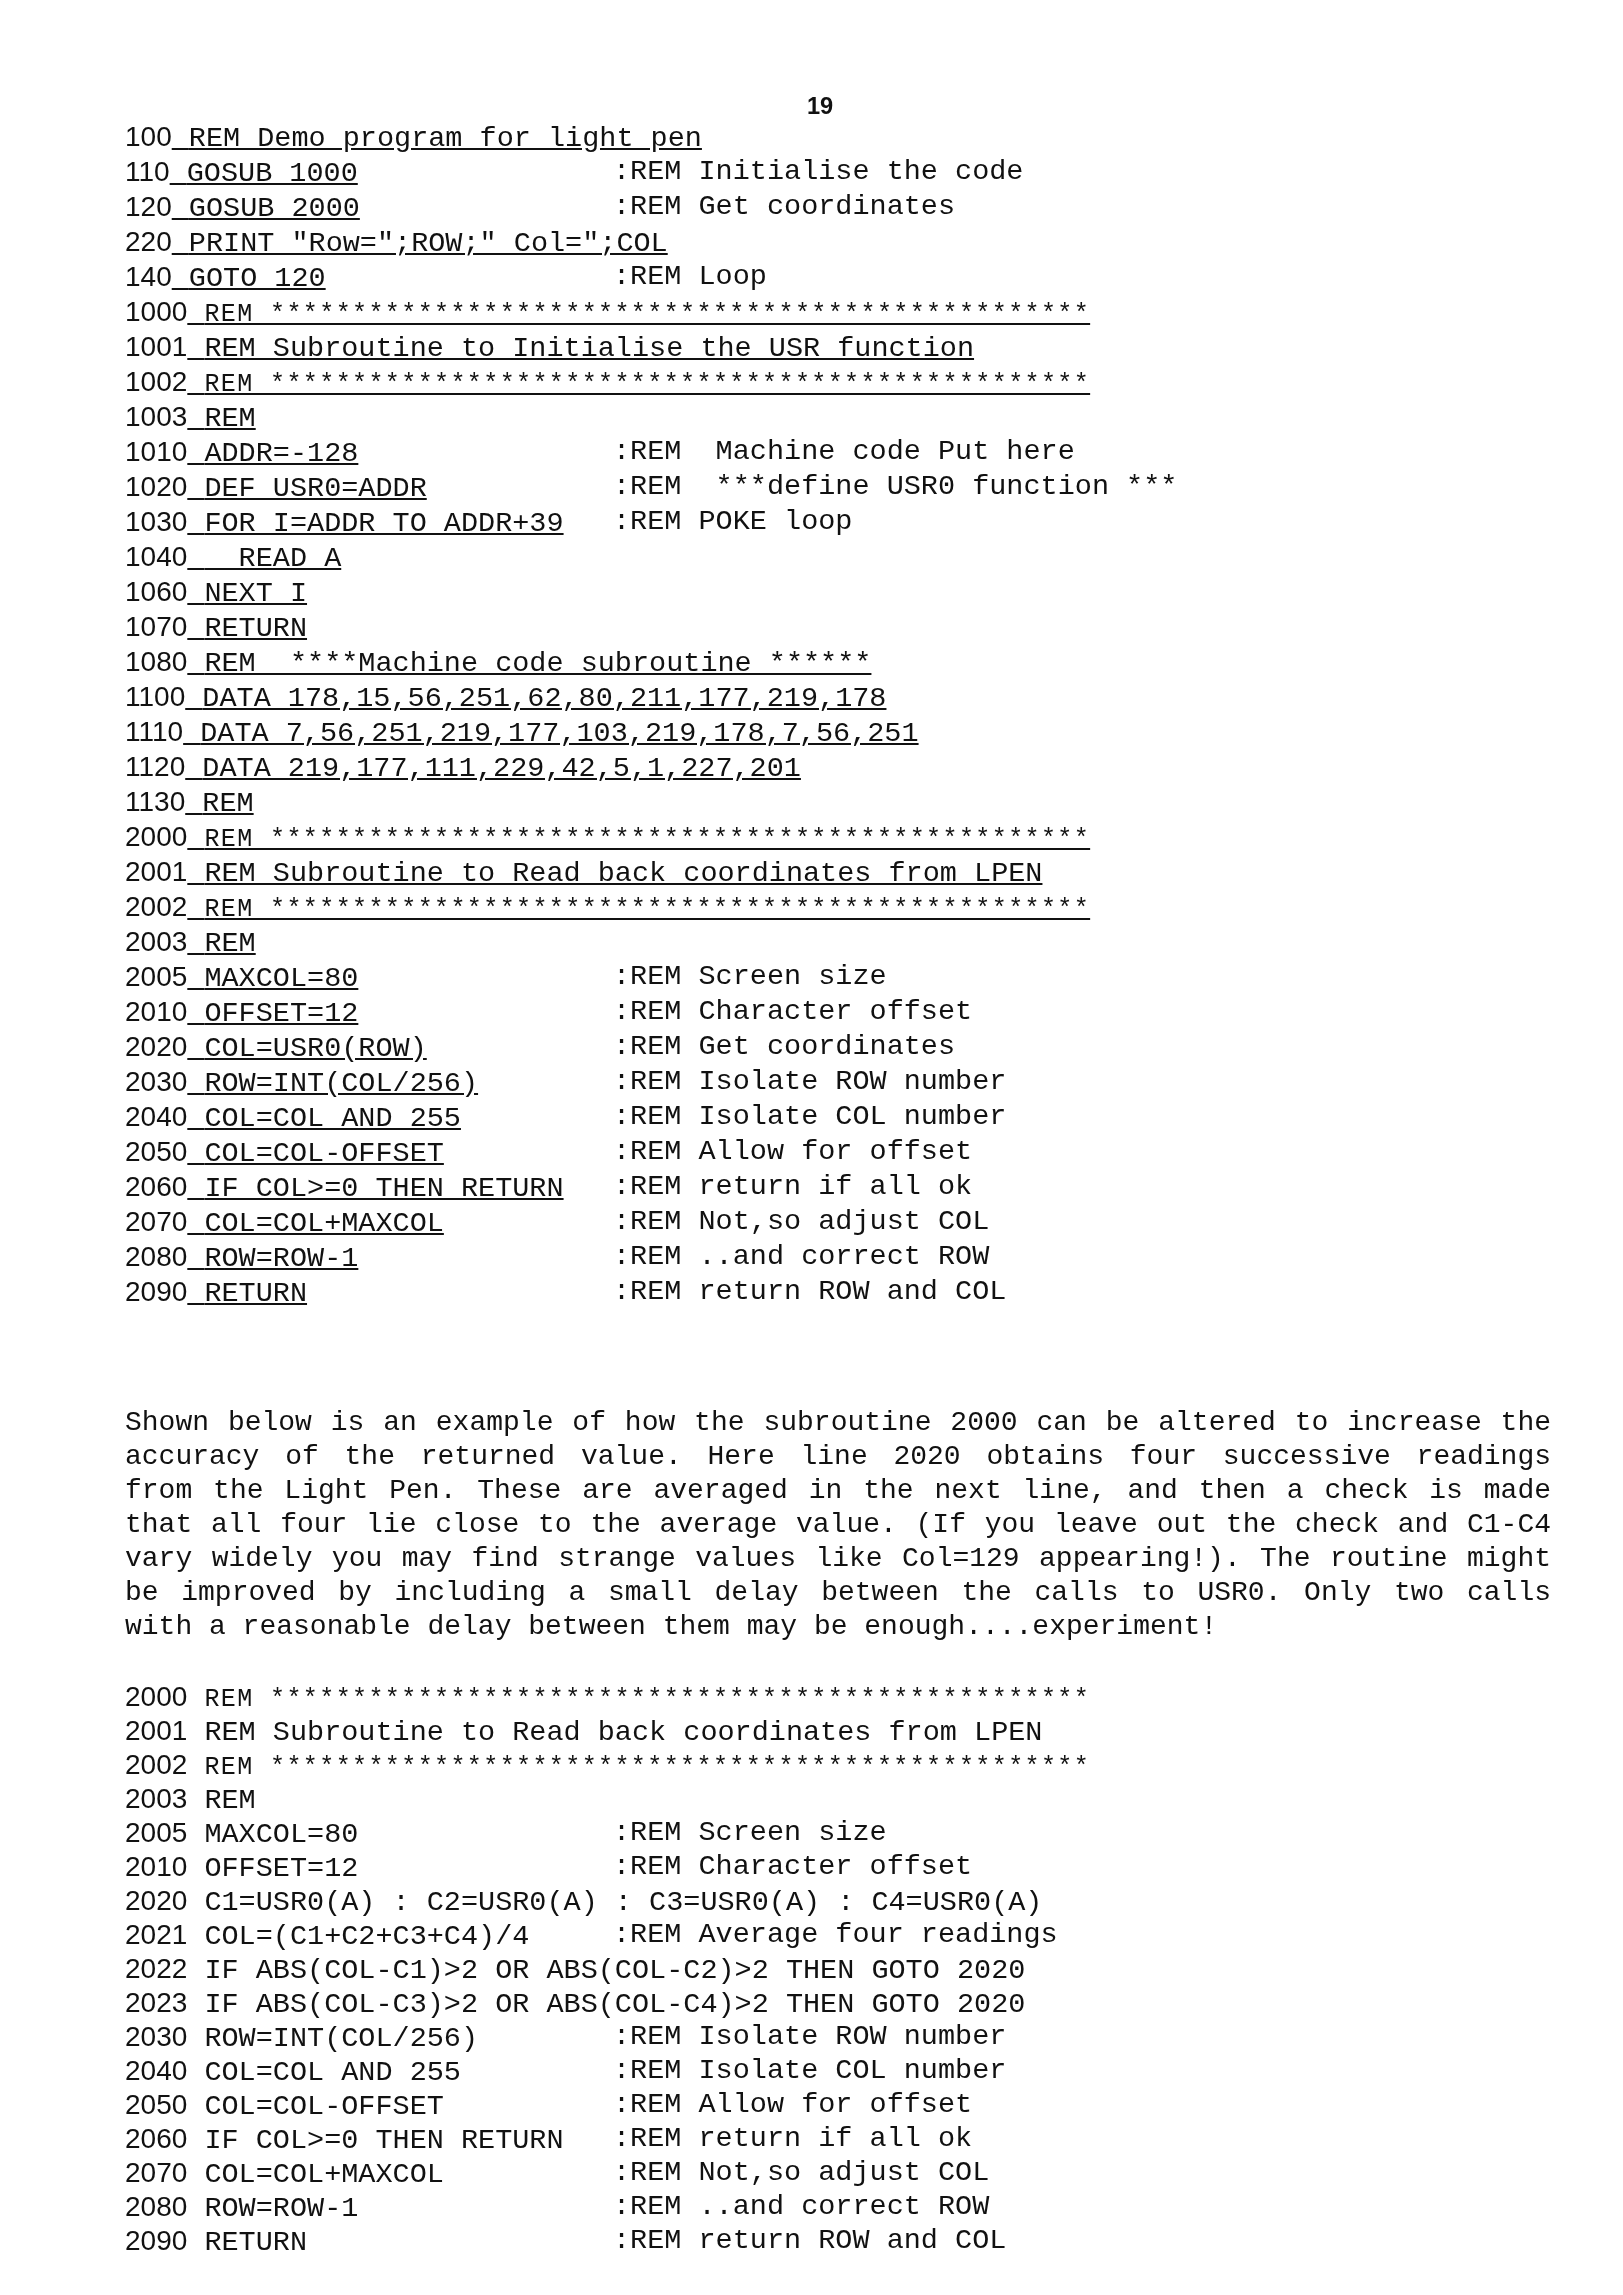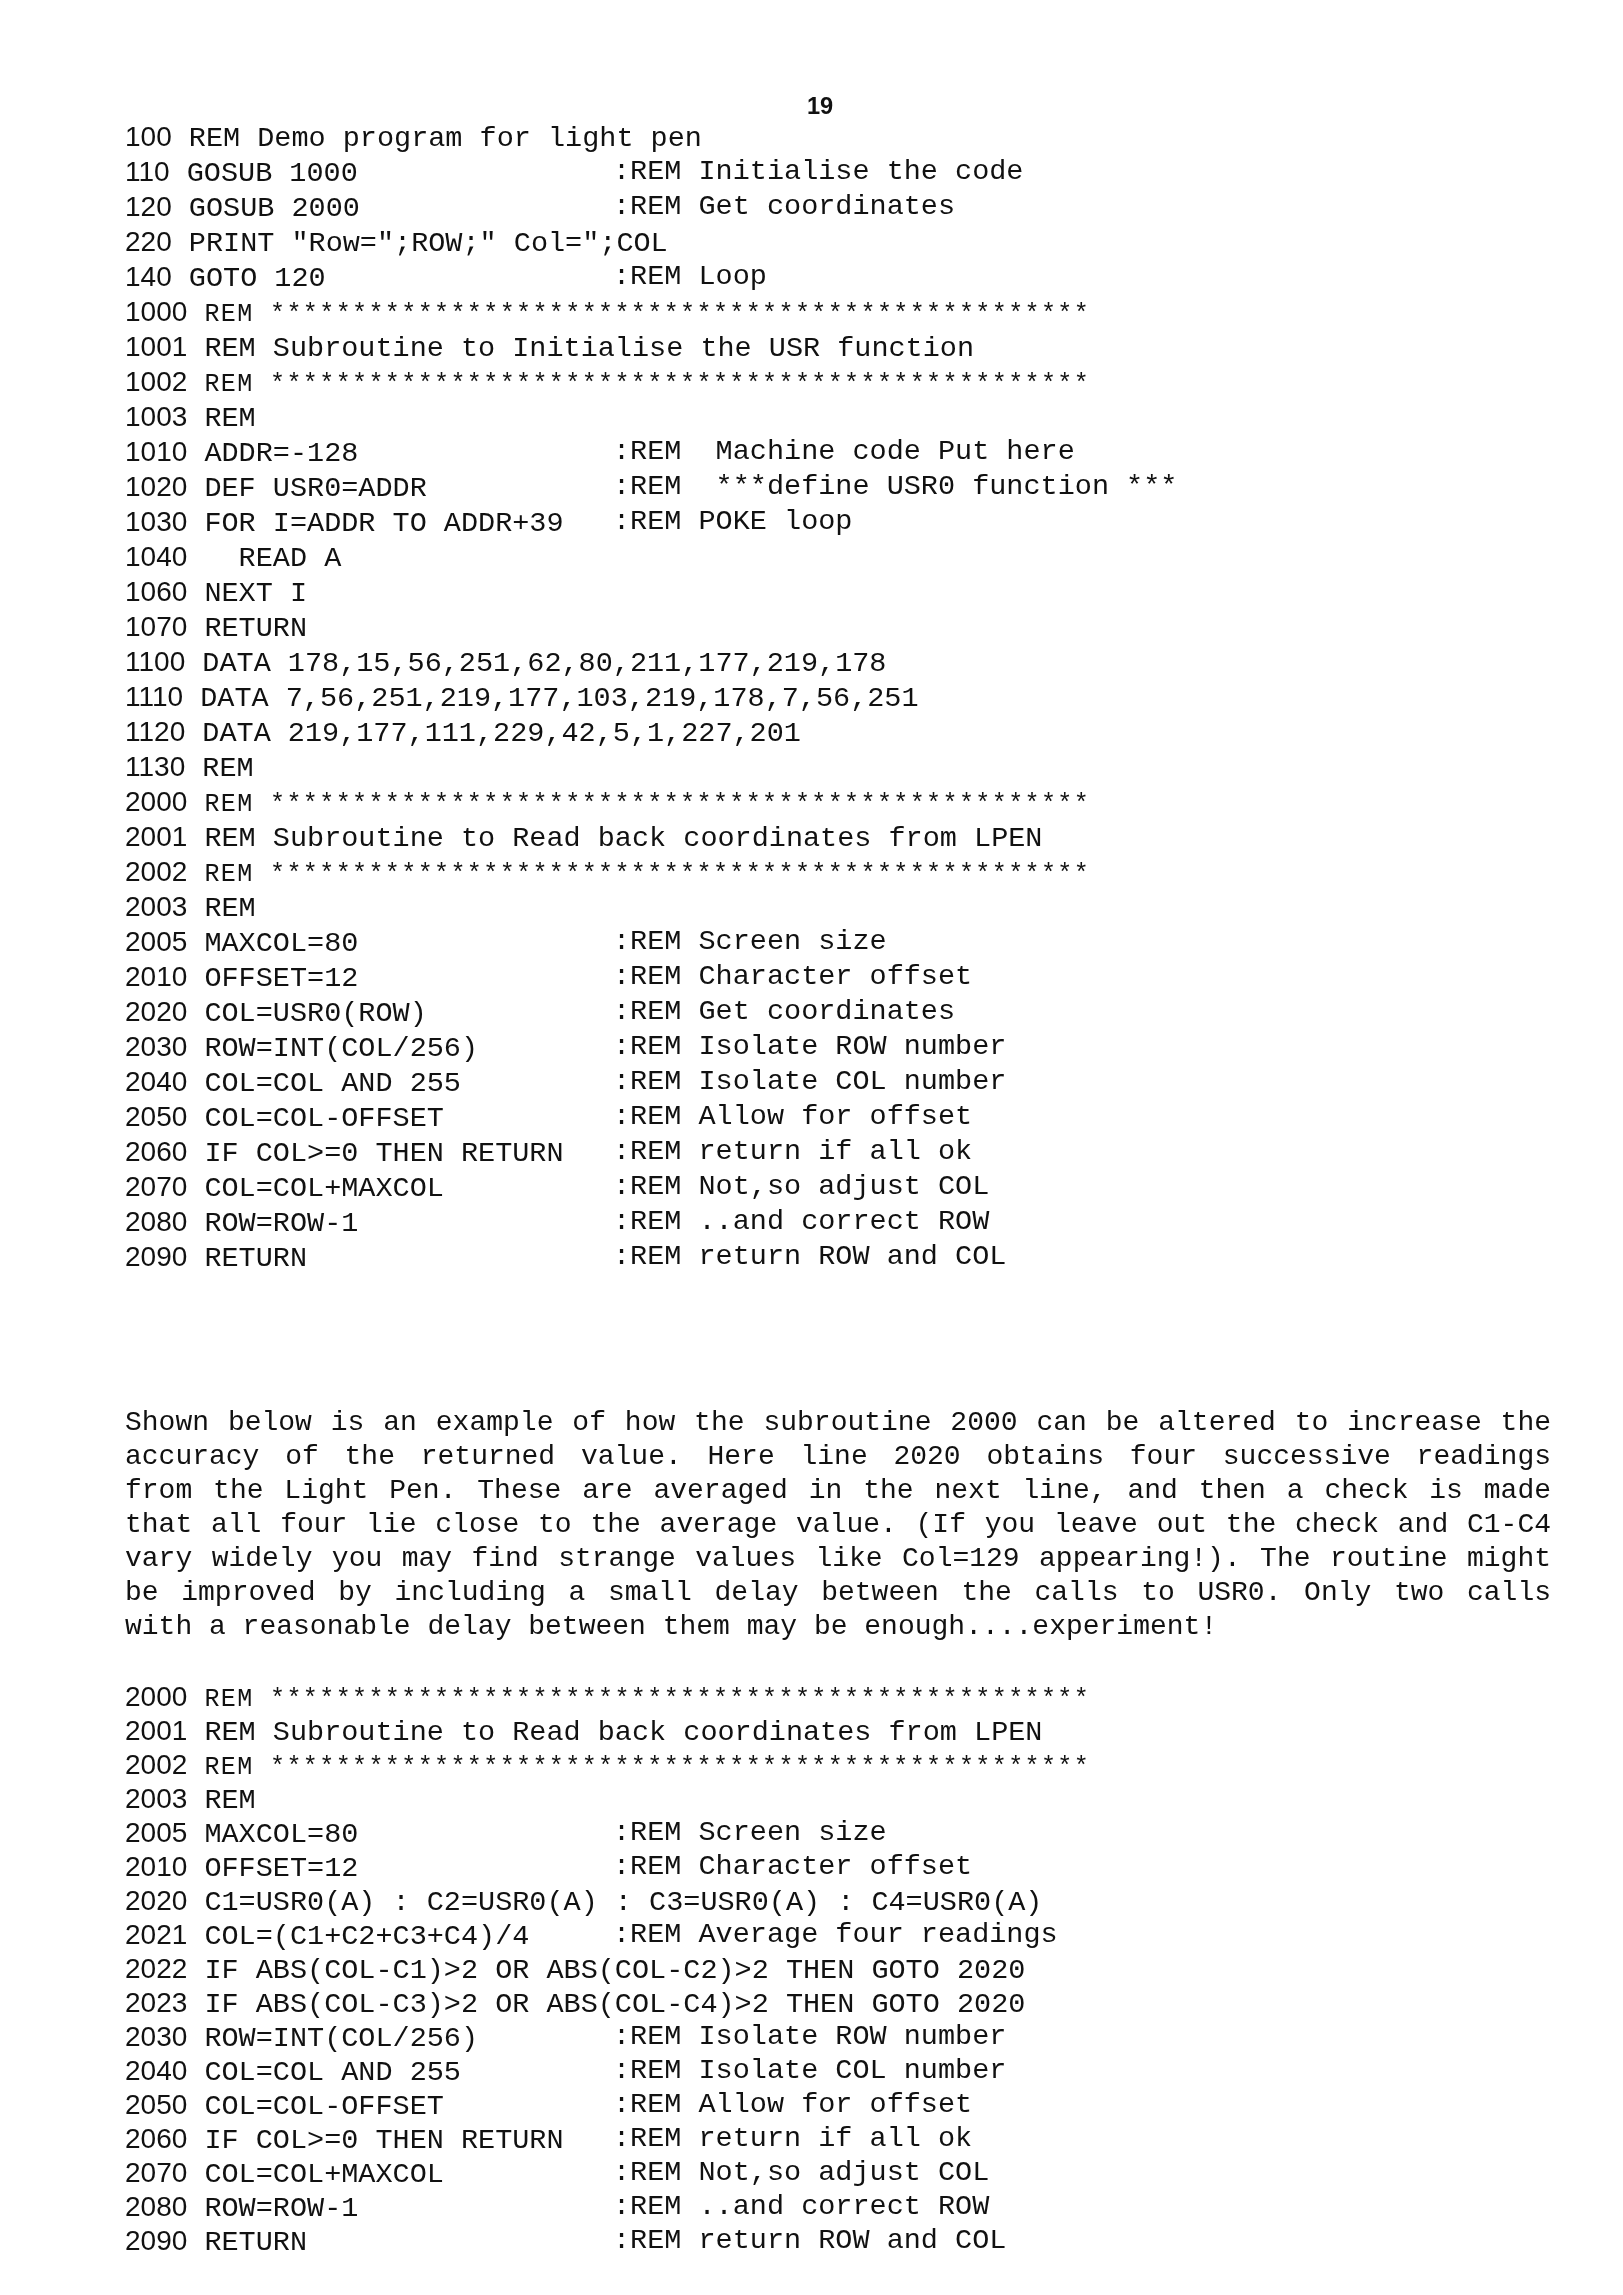--- a/index.html
+++ b/index.html
@@ -13,21 +13,21 @@
     height: 35px; line-height: 35px; white-space: pre;
     font-family: "Liberation Mono", monospace; font-size: 28.5px; letter-spacing: 0px;
     position: relative;
   }
   .code-line .ln {
     font-family: "Liberation Sans", sans-serif; font-size: 28px;
     display: inline-block;
   }
   .code-line .stmt { white-space: pre; }
   .code-line .rem { position: absolute; left: 488px; top: 0; white-space: pre; }
-  .block1 { top: 119px; }
+  .block1 { top: 119px; text-decoration: underline; }
   .block2 { top: 1680px; }
   .block2 .code-line { height: 34px; line-height: 34px; }
   .para {
     position: absolute; left: 125px; top: 1406px; width: 1426px;
     font-family: "Liberation Mono", monospace; font-size: 28px; line-height: 34px;
   }
   .para-line { display: block; text-align: justify; text-align-last: justify; white-space: normal; height: 34px; overflow: hidden; }
   .para-line.last { text-align-last: left; }
   .stars { font-size: 25px; letter-spacing: 1.4px; }
 </style>
@@ -45,20 +45,21 @@
     <div class="code-line"><span class="ln">1000</span> <span class="stmt stars">REM **************************************************</span></div>
     <div class="code-line"><span class="ln">1001</span> <span class="stmt">REM Subroutine to Initialise the USR function</span></div>
     <div class="code-line"><span class="ln">1002</span> <span class="stmt stars">REM **************************************************</span></div>
     <div class="code-line"><span class="ln">1003</span> <span class="stmt">REM</span></div>
     <div class="code-line"><span class="ln">1010</span> <span class="stmt">ADDR=-128</span><span class="rem">:REM  Machine code Put here</span></div>
     <div class="code-line"><span class="ln">1020</span> <span class="stmt">DEF USR0=ADDR</span><span class="rem">:REM  ***define USR0 function ***</span></div>
     <div class="code-line"><span class="ln">1030</span> <span class="stmt">FOR I=ADDR TO ADDR+39</span><span class="rem">:REM POKE loop</span></div>
     <div class="code-line"><span class="ln">1040</span> <span class="stmt">  READ A</span></div>
     <div class="code-line"><span class="ln">1060</span> <span class="stmt">NEXT I</span></div>
     <div class="code-line"><span class="ln">1070</span> <span class="stmt">RETURN</span></div>
+    <div class="code-line"><span class="ln">1080</span> <span class="stmt">REM  ****Machine code subroutine ******</span></div>
     <div class="code-line"><span class="ln">1100</span> <span class="stmt">DATA 178,15,56,251,62,80,211,177,219,178</span></div>
     <div class="code-line"><span class="ln">1110</span> <span class="stmt">DATA 7,56,251,219,177,103,219,178,7,56,251</span></div>
     <div class="code-line"><span class="ln">1120</span> <span class="stmt">DATA 219,177,111,229,42,5,1,227,201</span></div>
     <div class="code-line"><span class="ln">1130</span> <span class="stmt">REM</span></div>
     <div class="code-line"><span class="ln">2000</span> <span class="stmt stars">REM **************************************************</span></div>
     <div class="code-line"><span class="ln">2001</span> <span class="stmt">REM Subroutine to Read back coordinates from LPEN</span></div>
     <div class="code-line"><span class="ln">2002</span> <span class="stmt stars">REM **************************************************</span></div>
     <div class="code-line"><span class="ln">2003</span> <span class="stmt">REM</span></div>
     <div class="code-line"><span class="ln">2005</span> <span class="stmt">MAXCOL=80</span><span class="rem">:REM Screen size</span></div>
     <div class="code-line"><span class="ln">2010</span> <span class="stmt">OFFSET=12</span><span class="rem">:REM Character offset</span></div>

